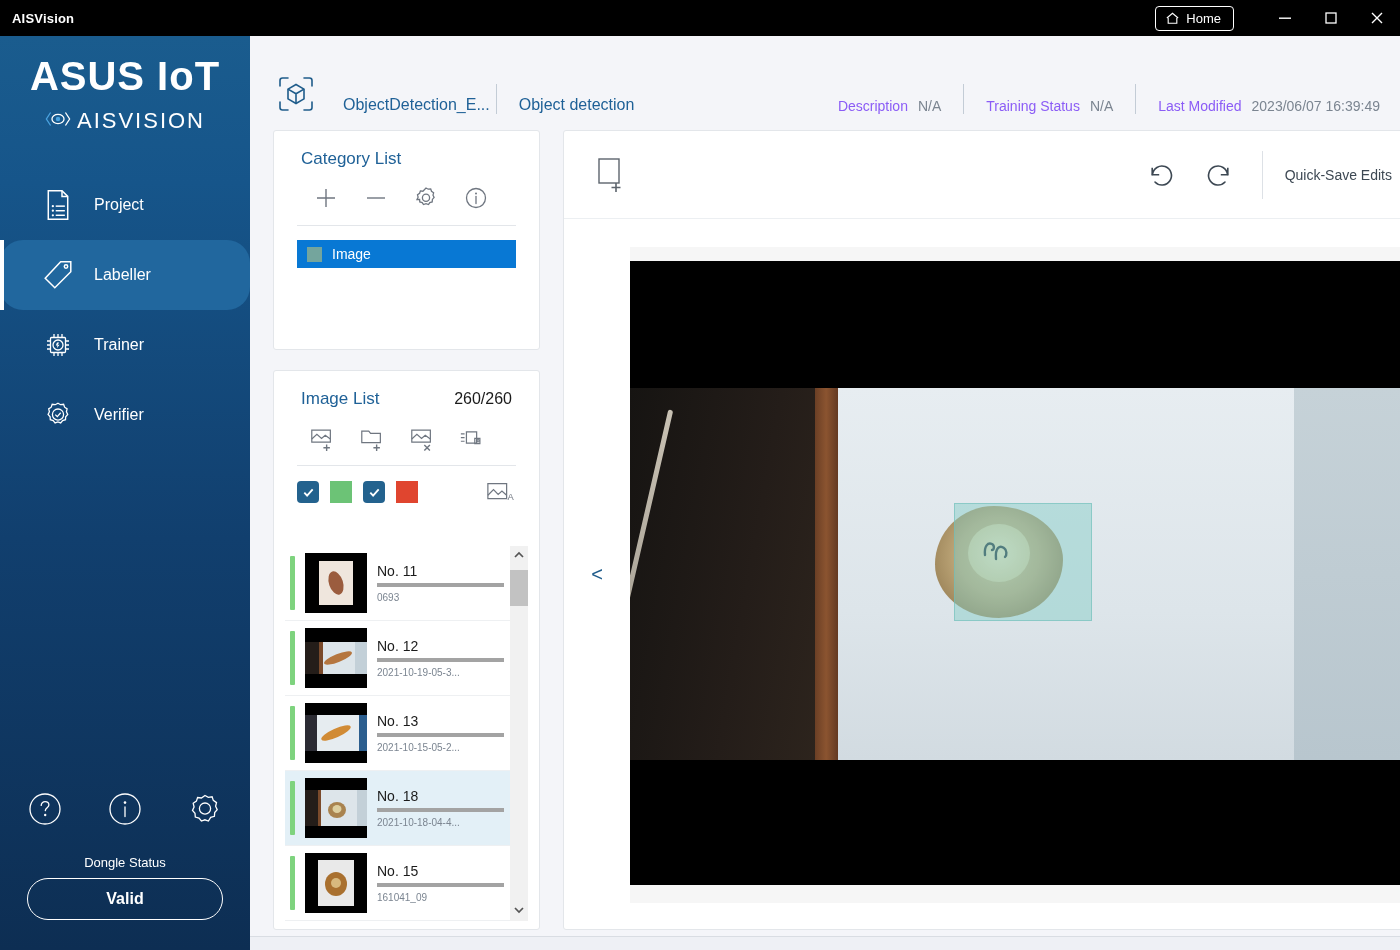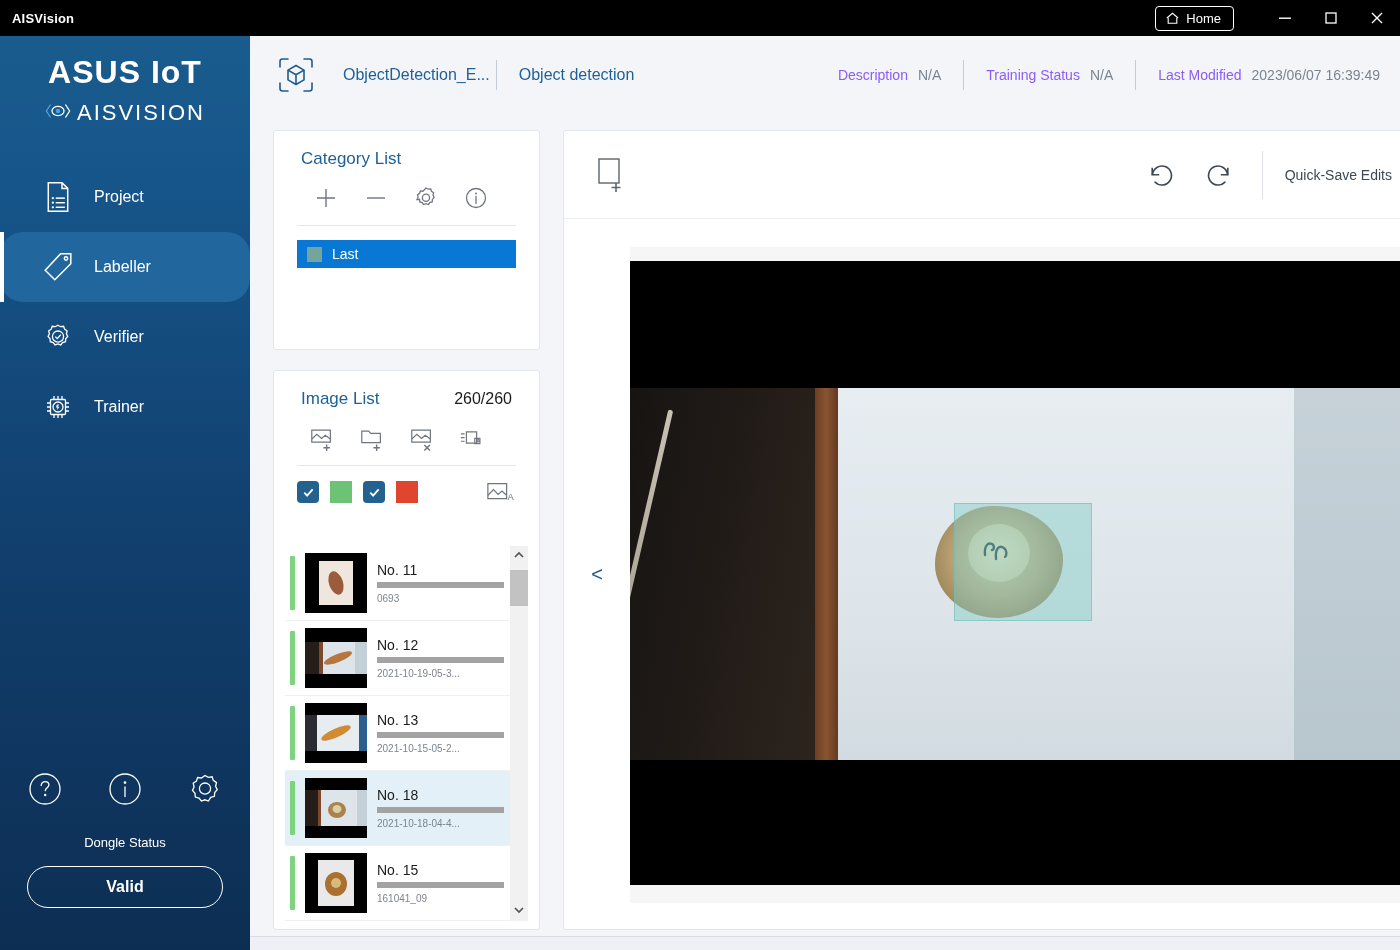--- a/index.html
+++ b/index.html
@@ -38,21 +38,21 @@
 
   
   .sidebar {
     position: absolute; top: 36px; left: 0;
     width: 250px; height: 914px;
     background: linear-gradient(180deg, #1a5c8e 0%, #16558a 16%, #113f6e 55%, #0d2e53 100%);
     display: flex; flex-direction: column;
   }
   .logo-wrap { padding-top: 20px; text-align: center; }
   .logo-asus {
-    color: #ffffff; font-size: 32px; font-weight: 700;
+    color: #ffffff; font-size: 40px; font-weight: 700;
     letter-spacing: 1px; line-height: 1;
     font-family: "Liberation Sans", sans-serif;
   }
   .logo-aisvision {
     display: flex; align-items: center; justify-content: center;
     gap: 6px; margin-top: 12px;
   }
   .logo-aisvision-text {
     color: #ffffff; font-size: 22px; letter-spacing: 2px; font-weight: 400;
   }
@@ -77,32 +77,32 @@
 
   .sidebar-bottom { margin-top: auto; padding-bottom: 26px; }
   .util-icons {
     display: flex; justify-content: center; gap: 40px; margin-bottom: 22px;
   }
   .util-icon { color: #ffffff; }
   .dongle-label {
     text-align: center; color: #ffffff; font-size: 13px; margin-bottom: 8px;
   }
   .dongle-pill {
-    width: 196px; height: 42px; margin: 16px auto;
+    width: 196px; height: 42px; margin: 4px auto;
     border: 1px solid #ffffff; border-radius: 21px;
     display: flex; align-items: center; justify-content: center;
     color: #ffffff; font-size: 16px; font-weight: 700;
   }
 
   
   .header {
     position: absolute; top: 36px; left: 250px;
     width: 1150px; height: 78px;
     background: #f4f5f9;
-    display: flex; align-items: center;
+    display: flex; align-items: flex-end;
   }
   .proj-icon { margin-left: 26px; color: #1f5c8b; display: flex; }
   .proj-name {
     color: #1f6197; font-size: 16px; margin-left: 27px;
     max-width: 175px; overflow: hidden; white-space: nowrap;
   }
   .hdr-sep { width: 1px; height: 30px; background: #c3ccd6; }
   .proj-type { color: #1f6197; font-size: 16px; }
   .meta-group { display: flex; align-items: baseline; gap: 10px; }
   .meta-key { color: #8b5cf6; font-size: 14px; }
@@ -180,21 +180,21 @@
   .il-row.selected { background: #e3f0f7; }
   .il-bar { width: 5px; height: 54px; background: #7ed37e; border-radius: 1px; }
   .il-thumb {
     width: 62px; height: 60px; background: #000;
     display: flex; align-items: center; justify-content: center;
     overflow: hidden; flex: none;
   }
   .il-meta { flex: 1; padding-right: 6px; min-width: 0; }
   .il-no {
     color: #1b1b1b; font-size: 14px; padding-bottom: 4px;
-    border-bottom: 6px solid #a3a3a3;
+    border-bottom: 4px solid #a3a3a3;
   }
   .il-file {
     color: #7b8591; font-size: 10px; padding-top: 5px;
     white-space: nowrap; overflow: hidden; text-overflow: ellipsis;
   }
   .il-scroll {
     width: 18px; background: #f1f1f1; display: flex;
     flex-direction: column; align-items: center; justify-content: space-between;
     padding: 4px 0;
   }
@@ -382,39 +382,39 @@
           <path d="M17.5 2.5h9.5v9.5L12 27 3 18z"></path>
           <circle cx="22.5" cy="7" r="1.6"></circle>
         </svg>
       </span>
       <span class="nav-label">Labeller</span>
     </div>
 
     <div class="nav-item">
       <span class="nav-icon">
         <svg width="32" height="32" viewBox="0 0 32 32" fill="none" stroke="#fff" stroke-width="1.3">
-          <path d="M16 4.2l2.6 1.5 3-.4 1 2.9 2.5 1.7-.7 2.9 1.3 2.7-2 2.2-.2 3-2.9.9-1.9 2.3-2.8-1-2.8 1-1.9-2.3-2.9-.9-.2-3-2-2.2 1.3-2.7-.7-2.9 2.5-1.7 1-2.9 3 .4z"></path>
-          <circle cx="16" cy="15.6" r="5.6"></circle>
-          <path d="M13.3 15.6l2 2 3.4-3.8"></path>
-        </svg>
-      </span>
-      <span class="nav-label">Verifier</span>
-    </div>
-
-    <div class="nav-item">
-      <span class="nav-icon">
-        <svg width="32" height="32" viewBox="0 0 32 32" fill="none" stroke="#fff" stroke-width="1.3">
           <rect x="8.5" y="8.5" width="15" height="15" rx="1"></rect>
           <circle cx="16" cy="16" r="5"></circle>
           <path d="M15 13.5h2.2l-1.6 2.3h2l-2.8 3.4.7-2.6h-1.6z" fill="#fff" stroke="none"></path>
           <path d="M12 8.5V5M16 8.5V5M20 8.5V5M12 23.5V27M16 23.5V27M20 23.5V27"></path>
           <path d="M8.5 12H5M8.5 16H5M8.5 20H5M23.5 12H27M23.5 16H27M23.5 20H27"></path>
         </svg>
       </span>
       <span class="nav-label">Trainer</span>
+    </div>
+
+    <div class="nav-item">
+      <span class="nav-icon">
+        <svg width="32" height="32" viewBox="0 0 32 32" fill="none" stroke="#fff" stroke-width="1.3">
+          <path d="M16 4.2l2.6 1.5 3-.4 1 2.9 2.5 1.7-.7 2.9 1.3 2.7-2 2.2-.2 3-2.9.9-1.9 2.3-2.8-1-2.8 1-1.9-2.3-2.9-.9-.2-3-2-2.2 1.3-2.7-.7-2.9 2.5-1.7 1-2.9 3 .4z"></path>
+          <circle cx="16" cy="15.6" r="5.6"></circle>
+          <path d="M13.3 15.6l2 2 3.4-3.8"></path>
+        </svg>
+      </span>
+      <span class="nav-label">Verifier</span>
     </div>
 
   </div>
 
   <div class="sidebar-bottom">
     <div class="util-icons">
       <span class="util-icon">
         <svg width="40" height="40" viewBox="0 0 40 40" fill="none" stroke="#fff" stroke-width="1.3">
           <circle cx="20" cy="20" r="15"></circle>
           <path d="M16.2 16.4c0-2.2 1.7-3.7 3.9-3.7 2.1 0 3.8 1.4 3.8 3.4 0 2.6-3.4 2.8-3.6 5.5" stroke-linecap="round"></path>
@@ -496,21 +496,21 @@
         <circle cx="13" cy="13" r="9.5"></circle>
         <circle cx="13" cy="8.5" r="1" fill="#6f7680" stroke="none"></circle>
         <path d="M13 11.5v7" stroke-linecap="round"></path>
       </svg>
     </span>
   </div>
   <div class="cat-divider"></div>
 
   <div class="cat-row">
     <span class="cat-swatch"></span>
-    <span class="cat-name">Last</span>
+    <span class="cat-name">Image</span>
   </div>
 </div>
 
 <div class="panel" id="imagelist-panel">
   <div class="il-head">
     <span class="panel-title">Image List</span>
     <span class="il-count">260/260</span>
   </div>
 
   <div class="il-tools">

